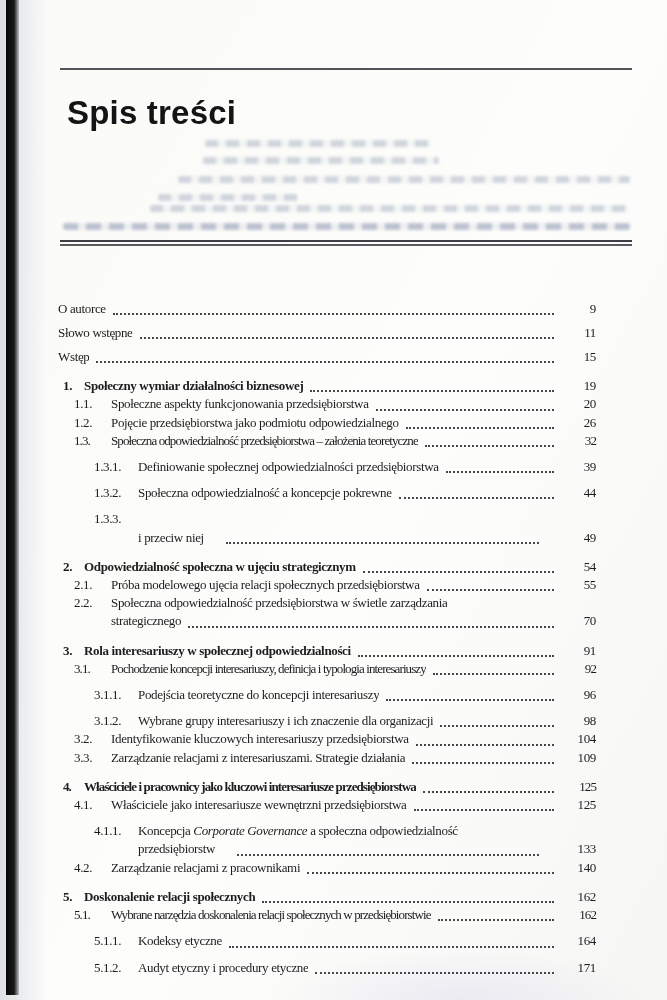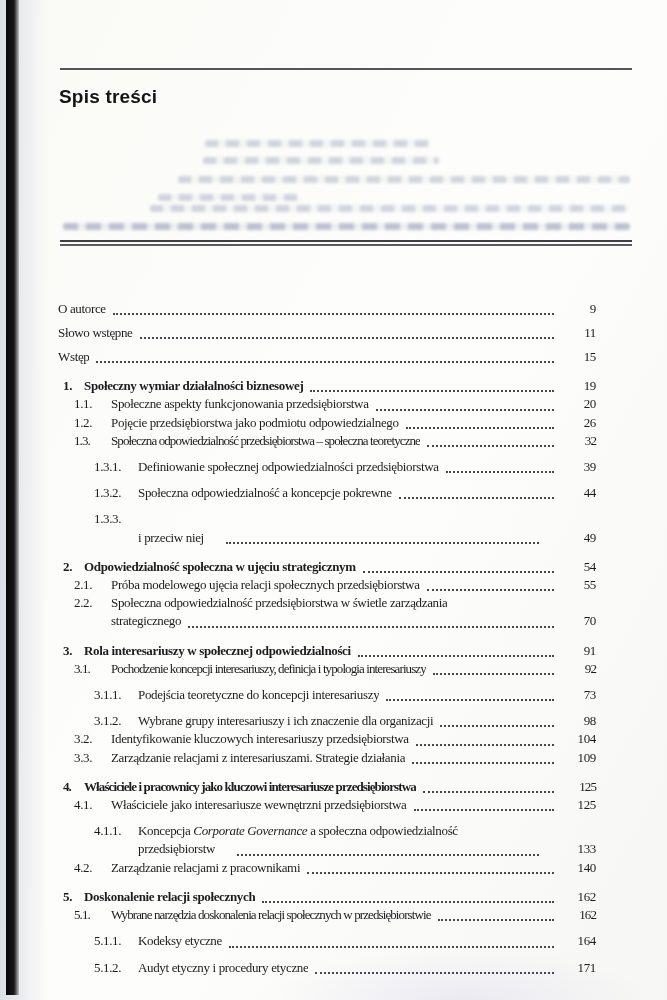--- a/index.html
+++ b/index.html
@@ -33,23 +33,23 @@
   .rule-top{
     position:absolute;left:60px;top:68px;width:572px;height:2px;
     background:#53535a;
   }
   .rule-double{
     position:absolute;left:60px;top:240px;width:572px;height:6px;
     border-top:2px solid #3e3e45;border-bottom:2px solid #5a5a61;
     box-sizing:border-box;
   }
   .page-title{
-    position:absolute;left:59px;top:86px;margin:0;
+    position:absolute;left:59px;top:86px;margin:8px;
     font-family:"Liberation Sans",sans-serif;
-    font-weight:700;font-size:19px;letter-spacing:.2px;color:#141416;
+    font-weight:700;font-size:33px;letter-spacing:.2px;color:#141416;
   }
 
   
   .ghost-line{
     position:absolute;height:7px;border-radius:3px;
     background:repeating-linear-gradient(90deg,rgba(124,137,166,.34) 0 13px,rgba(124,137,166,.07) 13px 21px);
     filter:blur(1.6px);
   }
   .ghost-line.strong{
     background:repeating-linear-gradient(90deg,rgba(110,124,158,.45) 0 15px,rgba(110,124,158,.1) 15px 23px);
@@ -157,21 +157,21 @@
         <div class="row">
           <span class="num">1.2.</span>
           <span class="title"><span>Pojęcie przedsiębiorstwa jako podmiotu odpowiedzialnego</span></span>
           <span class="dots"></span>
           <span class="page-num">26</span>
         </div>
       </div>
       <div class="entry l2">
         <div class="row tight">
           <span class="num">1.3.</span>
-          <span class="title"><span>Społeczna odpowiedzialność przedsiębiorstwa – społeczna teoretyczne</span></span>
+          <span class="title"><span>Społeczna odpowiedzialność przedsiębiorstwa – założenia teoretyczne</span></span>
           <span class="dots"></span>
           <span class="page-num">32</span>
         </div>
       </div>
       <div class="entry l3">
         <div class="row">
           <span class="num">1.3.1.</span>
           <span class="title"><span>Definiowanie społecznej odpowiedzialności przedsiębiorstwa</span></span>
           <span class="dots"></span>
           <span class="page-num">39</span>
@@ -236,21 +236,21 @@
           <span class="title"><span>Pochodzenie koncepcji interesariuszy, definicja i typologia interesariuszy</span></span>
           <span class="dots"></span>
           <span class="page-num">92</span>
         </div>
       </div>
       <div class="entry l3">
         <div class="row">
           <span class="num">3.1.1.</span>
           <span class="title"><span>Podejścia teoretyczne do koncepcji interesariuszy</span></span>
           <span class="dots"></span>
-          <span class="page-num">73</span>
+          <span class="page-num">96</span>
         </div>
       </div>
       <div class="entry l3">
         <div class="row">
           <span class="num">3.1.2.</span>
           <span class="title"><span>Wybrane grupy interesariuszy i ich znaczenie dla organizacji</span></span>
           <span class="dots"></span>
           <span class="page-num">98</span>
         </div>
       </div>

